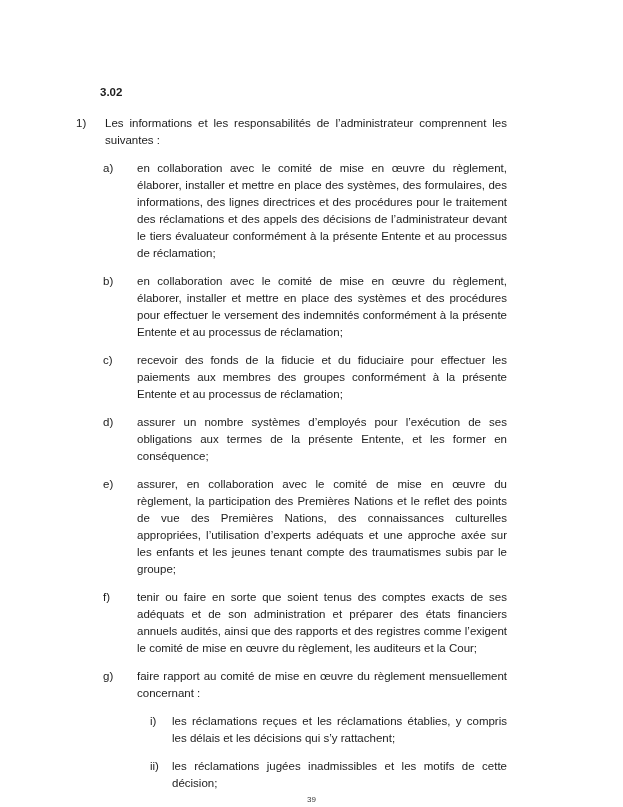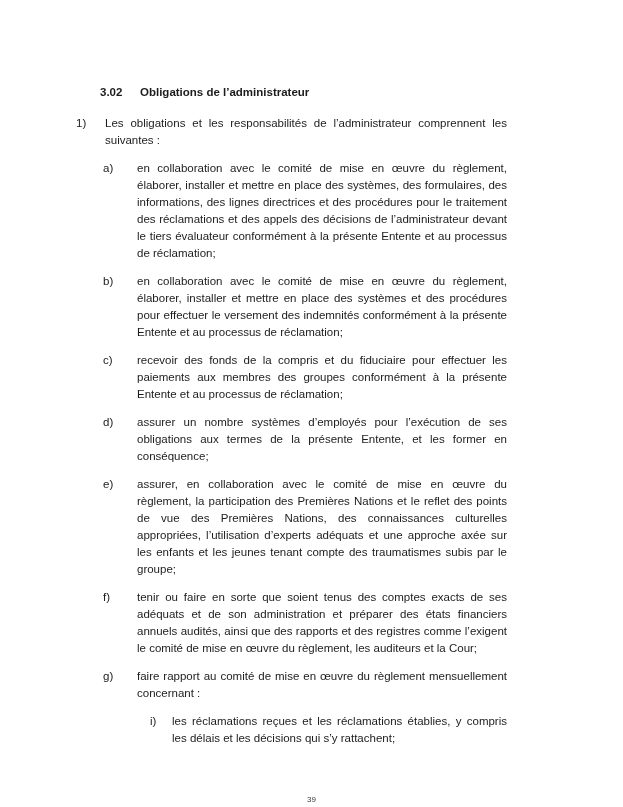--- a/index.html
+++ b/index.html
@@ -53,41 +53,40 @@
     color: #3a3a3a;
   }
 </style>
 </head>
 <body>
 
 <div class="page">
 
   <div class="row heading">
     <span class="h-num">3.02</span>
-    <span class="h-title">Obligations de l’administrateur</span>
   </div>
 
   <div class="row lvl1">
     <span class="label">1)</span>
-    <div class="text">Les obligations et les responsabilités de l’administrateur comprennent les suivantes :</div>
+    <div class="text">Les informations et les responsabilités de l’administrateur comprennent les suivantes :</div>
   </div>
 
   <div class="row lvl2">
     <span class="label">a)</span>
     <div class="text">en collaboration avec le comité de mise en œuvre du règlement, élaborer, installer et mettre en place des systèmes, des formulaires, des informations, des lignes directrices et des procédures pour le traitement des réclamations et des appels des décisions de l’administrateur devant le tiers évaluateur conformément à la présente Entente et au processus de réclamation;</div>
   </div>
 
   <div class="row lvl2">
     <span class="label">b)</span>
     <div class="text">en collaboration avec le comité de mise en œuvre du règlement, élaborer, installer et mettre en place des systèmes et des procédures pour effectuer le versement des indemnités conformément à la présente Entente et au processus de réclamation;</div>
   </div>
 
   <div class="row lvl2">
     <span class="label">c)</span>
-    <div class="text">recevoir des fonds de la compris et du fiduciaire pour effectuer les paiements aux membres des groupes conformément à la présente Entente et au processus de réclamation;</div>
+    <div class="text">recevoir des fonds de la fiducie et du fiduciaire pour effectuer les paiements aux membres des groupes conformément à la présente Entente et au processus de réclamation;</div>
   </div>
 
   <div class="row lvl2">
     <span class="label">d)</span>
     <div class="text">assurer un nombre systèmes d’employés pour l’exécution de ses obligations aux termes de la présente Entente, et les former en conséquence;</div>
   </div>
 
   <div class="row lvl2">
     <span class="label">e)</span>
     <div class="text">assurer, en collaboration avec le comité de mise en œuvre du règlement, la participation des Premières Nations et le reflet des points de vue des Premières Nations, des connaissances culturelles appropriées, l’utilisation d’experts adéquats et une approche axée sur les enfants et les jeunes tenant compte des traumatismes subis par le groupe;</div>
@@ -101,16 +100,20 @@
   <div class="row lvl2">
     <span class="label">g)</span>
     <div class="text">faire rapport au comité de mise en œuvre du règlement mensuellement concernant :</div>
   </div>
 
   <div class="row lvl3">
     <span class="label">i)</span>
     <div class="text">les réclamations reçues et les réclamations établies, y compris les délais et les décisions qui s’y rattachent;</div>
   </div>
 
+  <div class="row lvl3">
+    <span class="label">ii)</span>
+    <div class="text">les réclamations jugées inadmissibles et les motifs de cette décision;</div>
+  </div>
 
   <div class="page-number">39</div>
 
 </div>
 
 </body></html>

